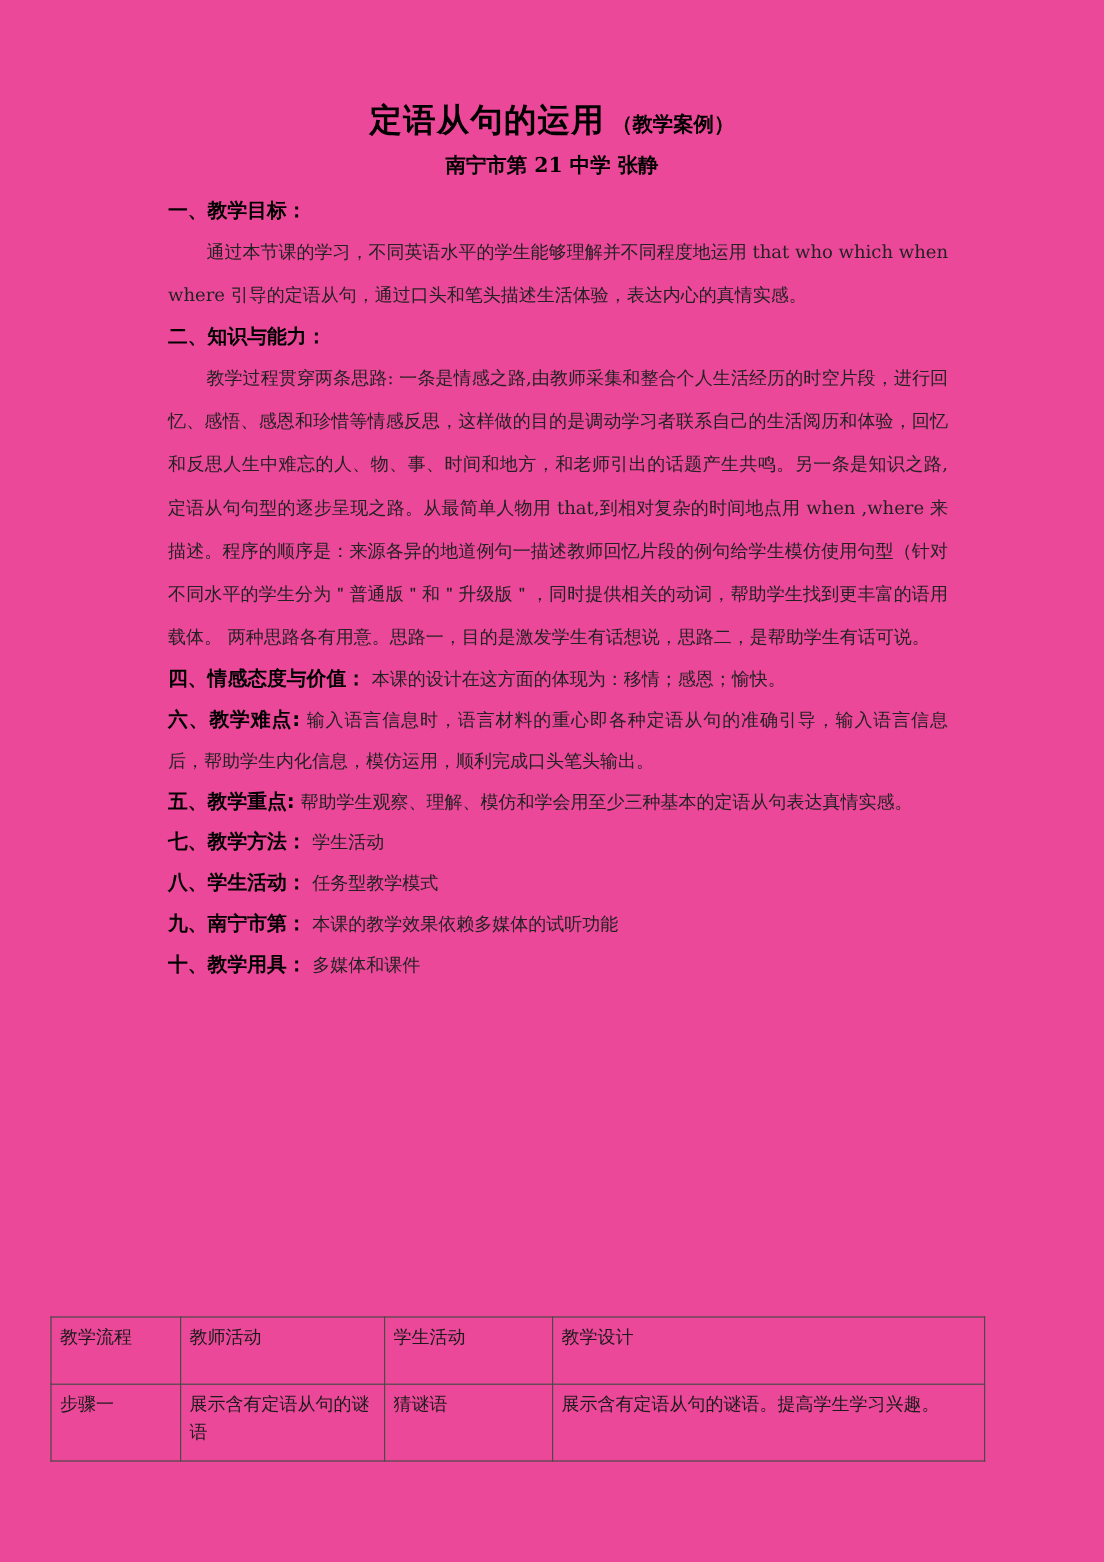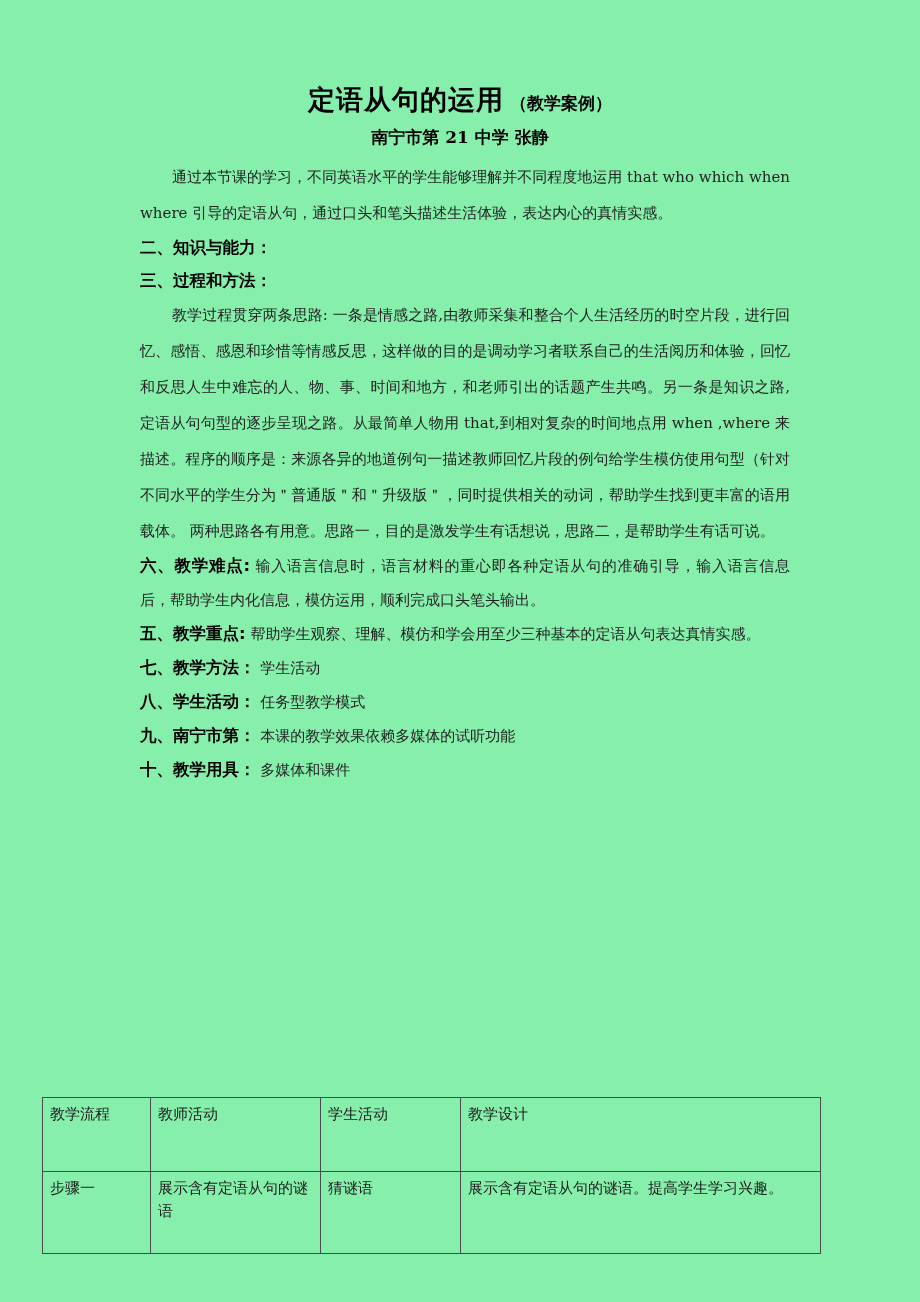--- a/index.html
+++ b/index.html
@@ -5,21 +5,21 @@
 <style>
   html, body {
     margin: 0;
     padding: 0;
     background: #ffffff;
   }
   .page {
     position: relative;
     width: 920px;
     height: 1302px;
-    background: #86efac;
+    background: #ec4899;
     font-family: "DejaVu Serif", "Liberation Serif", serif;
     color: #1a1a1a;
     overflow: hidden;
     box-sizing: border-box;
   }
 
   
   .title-block {
     text-align: center;
     padding-top: 82px;
@@ -105,21 +105,21 @@
     border-collapse: collapse;
     width: 778px;
     table-layout: fixed;
     font-family: "DejaVu Serif", "Liberation Serif", serif;
     font-size: 15px;
     color: #1a1a1a;
   }
   table.proc td {
     border: 1px solid #4a4a4a;
     vertical-align: top;
-    padding: 5px 6px 20px 7px;
+    padding: 5px 6px 2px 7px;
     line-height: 23px;
   }
   .col1 { width: 108px; }
   .col2 { width: 170px; }
   .col3 { width: 140px; }
   .col4 { width: 360px; }
   .row-head td { height: 48px; }
   .row-body td { height: 56px; }
 </style>
 </head>
@@ -130,32 +130,35 @@
   <div class="title-block">
     <div>
       <span class="doc-title">定语从句的运用</span><span class="doc-title-sub">（教学案例）</span>
     </div>
     <div class="doc-author">南宁市第 21 中学  张静</div>
   </div>
 
   <div class="body">
 
     <div class="sec">
+      <div class="sec-head">一、教学目标：</div>
       <div class="para indent">通过本节课的学习，不同英语水平的学生能够理解并不同程度地运用  that who which when where  引导的定语从句，通过口头和笔头描述生活体验，表达内心的真情实感。</div>
     </div>
 
     <div class="sec">
       <div class="sec-head">二、知识与能力：</div>
     </div>
 
     <div class="sec">
-      <div class="sec-head">三、过程和方法：</div>
       <div class="para indent">教学过程贯穿两条思路: 一条是情感之路,由教师采集和整合个人生活经历的时空片段，进行回忆、感悟、感恩和珍惜等情感反思，这样做的目的是调动学习者联系自己的生活阅历和体验，回忆和反思人生中难忘的人、物、事、时间和地方，和老师引出的话题产生共鸣。另一条是知识之路, 定语从句句型的逐步呈现之路。从最简单人物用 that,到相对复杂的时间地点用 when ,where  来描述。程序的顺序是：来源各异的地道例句一描述教师回忆片段的例句给学生模仿使用句型（针对不同水平的学生分为＂普通版＂和＂升级版＂，同时提供相关的动词，帮助学生找到更丰富的语用载体。  两种思路各有用意。思路一，目的是激发学生有话想说，思路二，是帮助学生有话可说。</div>
     </div>
 
+    <div class="para-run">
+      <span class="sec-head-inline">四、情感态度与价值：</span><span>    </span><span>本课的设计在这方面的体现为：移情；感恩；愉快。</span>
+    </div>
 
     <div class="para-run">
       <span class="sec-head-inline">六、教学难点:</span><span> </span><span>输入语言信息时，语言材料的重心即各种定语从句的准确引导，输入语言信息后，帮助学生内化信息，模仿运用，顺利完成口头笔头输出。</span>
     </div>
 
     <div class="para-run">
       <span class="sec-head-inline">五、教学重点:</span><span> </span><span>帮助学生观察、理解、模仿和学会用至少三种基本的定语从句表达真情实感。</span>
     </div>
 
     <div class="para-run">

